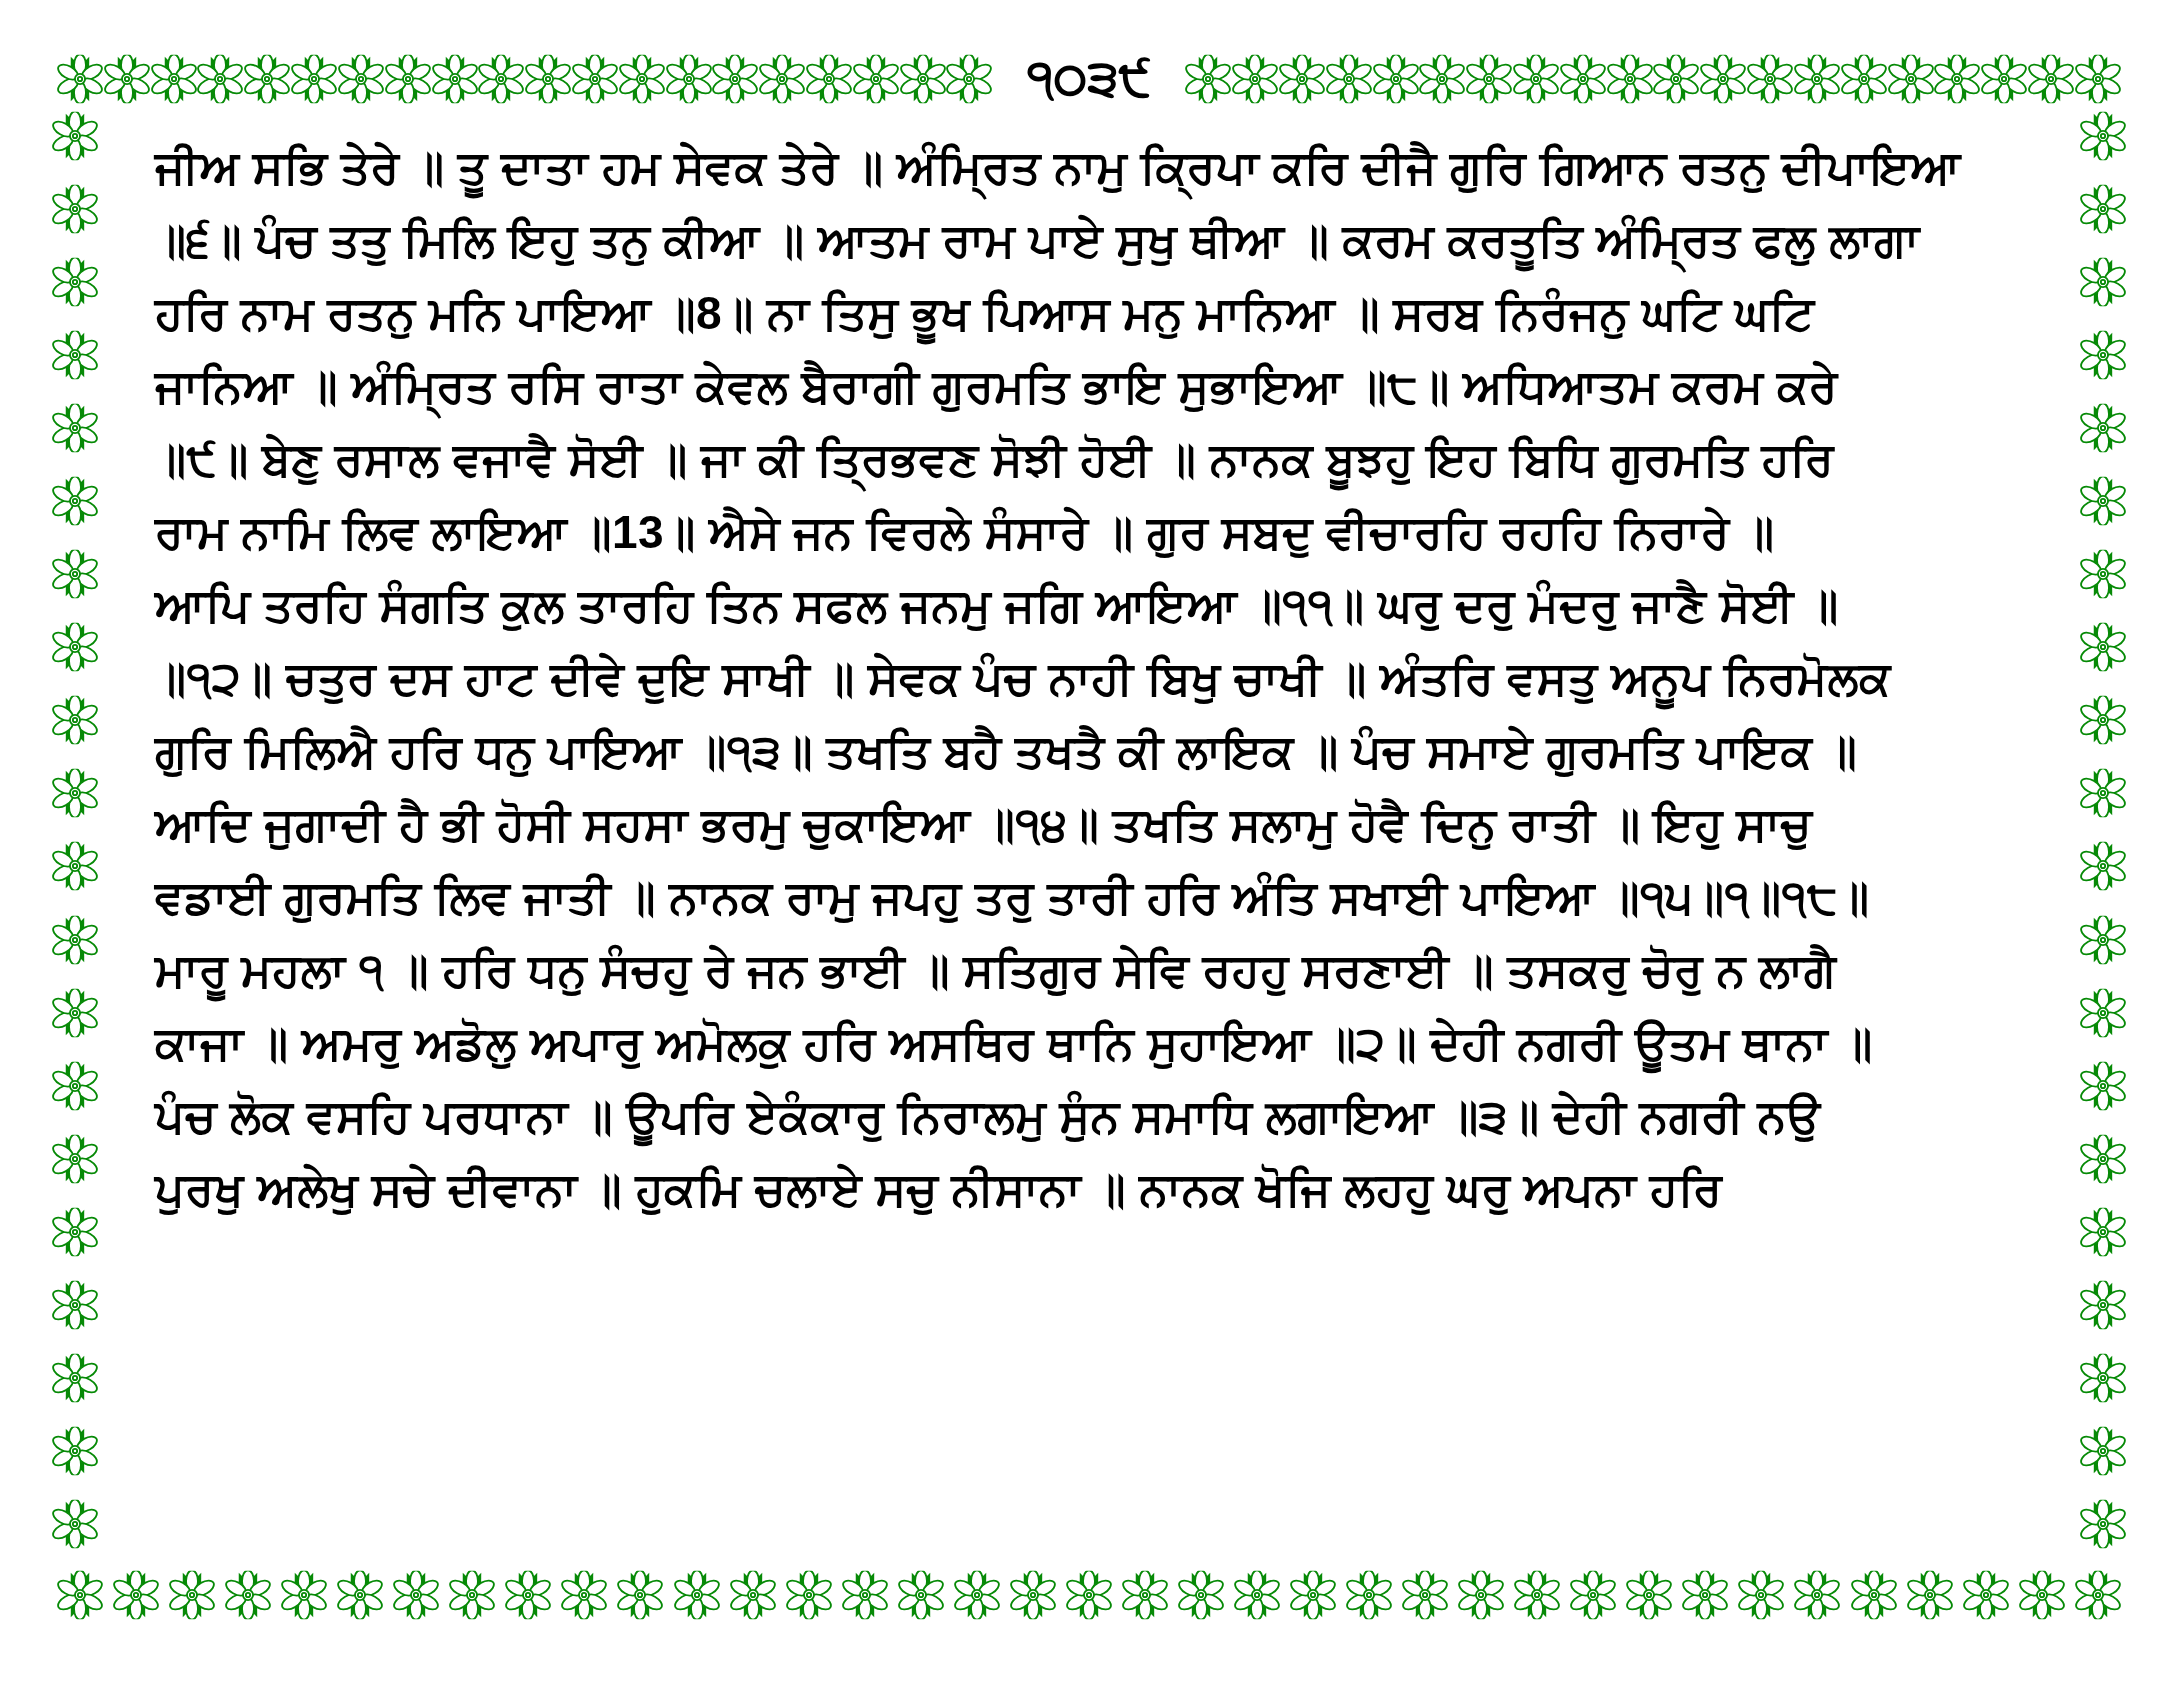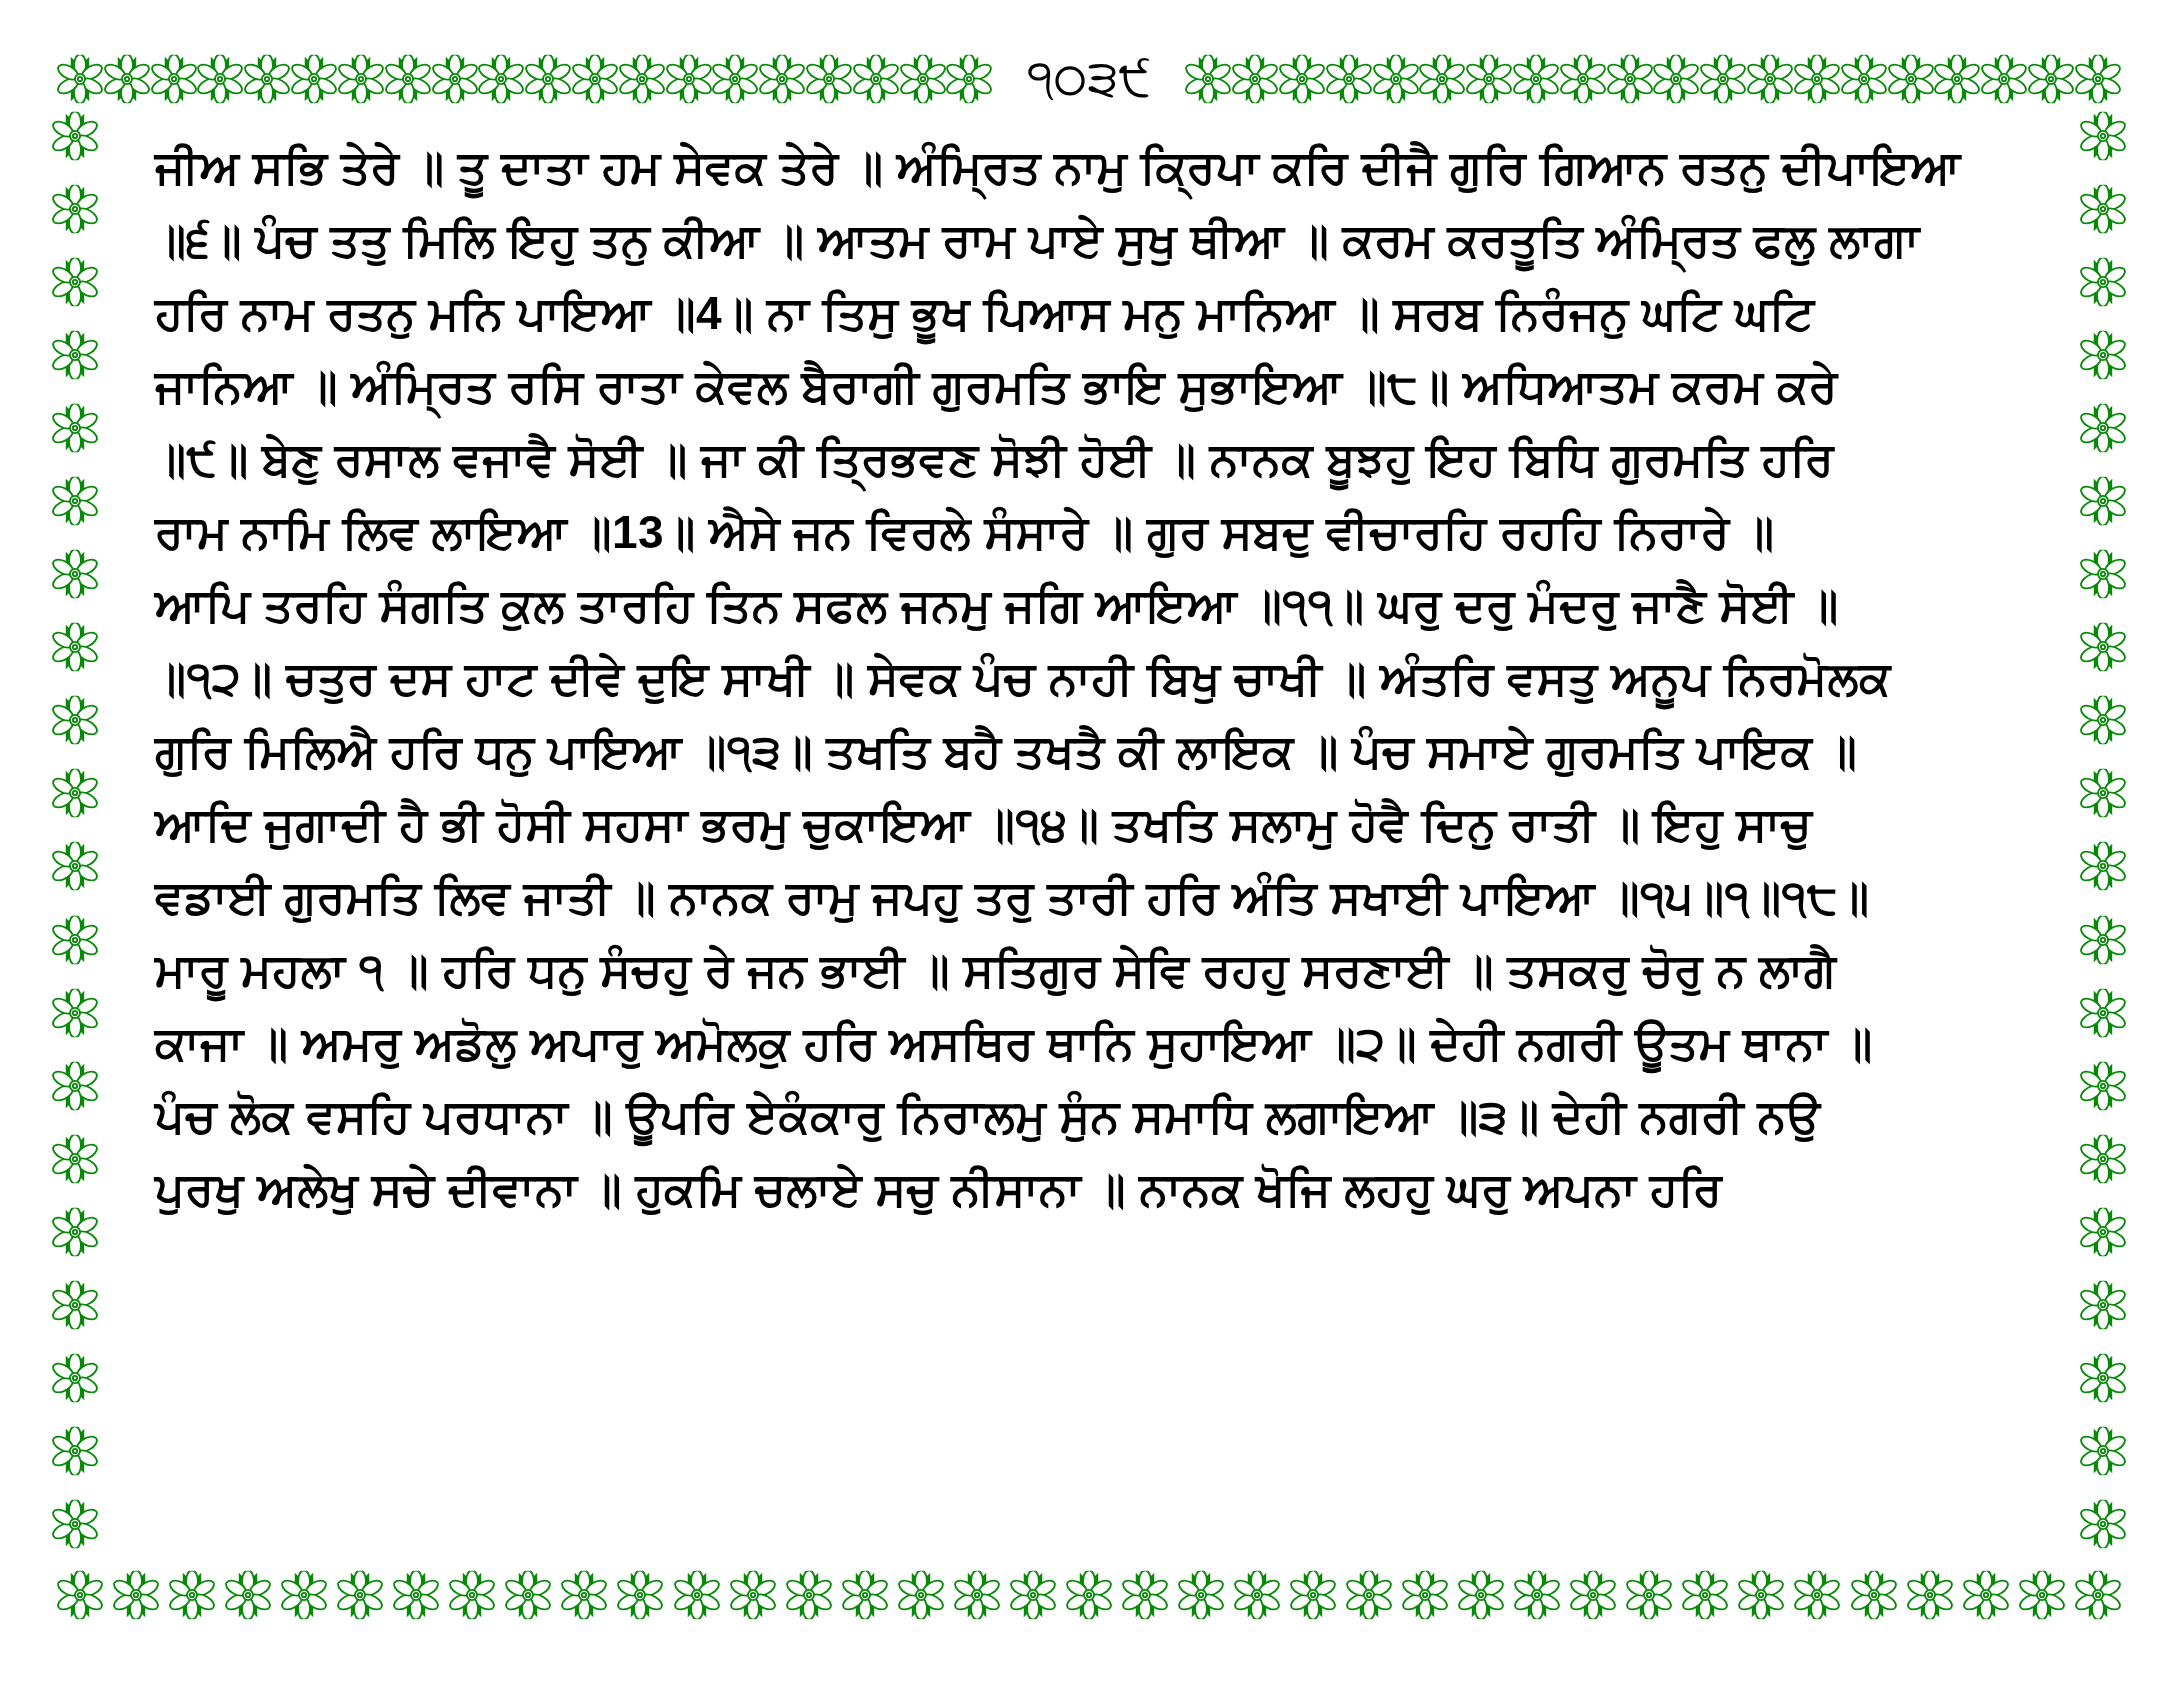--- a/index.html
+++ b/index.html
@@ -26,21 +26,21 @@
     flex: 1;
     display: flex;
     justify-content: space-between;
     align-items: center;
     overflow: hidden;
   }
   .page-number {
     flex: 0 0 auto;
     padding: 0 34px;
     font-size: 50px;
-    font-weight: 400;
+    font-weight: 700;
     color: var(--ink, #000);
     line-height: 61px;
     white-space: nowrap;
   }
   .border-bottom {
     position: absolute;
     left: 57px; right: 57px; top: 1566px;
     height: 57px;
     display: flex;
     justify-content: space-between;
@@ -476,21 +476,21 @@
         <use href="#flower-symbol"></use>
       </svg>
       <svg class="flower" viewBox="0 0 40 42">
         <use href="#flower-symbol"></use>
       </svg>
     </div>
 
   <div class="text-block">
       <div class="text-line">ਜੀਅ ਸਭਿ ਤੇਰੇ ॥ ਤੂ ਦਾਤਾ ਹਮ ਸੇਵਕ ਤੇਰੇ ॥ ਅੰਮ੍ਰਿਤ ਨਾਮੁ ਕ੍ਰਿਪਾ ਕਰਿ ਦੀਜੈ ਗੁਰਿ ਗਿਆਨ ਰਤਨੁ ਦੀਪਾਇਆ</div>
       <div class="text-line">॥੬॥ ਪੰਚ ਤਤੁ ਮਿਲਿ ਇਹੁ ਤਨੁ ਕੀਆ ॥ ਆਤਮ ਰਾਮ ਪਾਏ ਸੁਖੁ ਥੀਆ ॥ ਕਰਮ ਕਰਤੂਤਿ ਅੰਮ੍ਰਿਤ ਫਲੁ ਲਾਗਾ</div>
-      <div class="text-line">ਹਰਿ ਨਾਮ ਰਤਨੁ ਮਨਿ ਪਾਇਆ ॥4॥ ਨਾ ਤਿਸੁ ਭੂਖ ਪਿਆਸ ਮਨੁ ਮਾਨਿਆ ॥ ਸਰਬ ਨਿਰੰਜਨੁ ਘਟਿ ਘਟਿ</div>
+      <div class="text-line">ਹਰਿ ਨਾਮ ਰਤਨੁ ਮਨਿ ਪਾਇਆ ॥8॥ ਨਾ ਤਿਸੁ ਭੂਖ ਪਿਆਸ ਮਨੁ ਮਾਨਿਆ ॥ ਸਰਬ ਨਿਰੰਜਨੁ ਘਟਿ ਘਟਿ</div>
       <div class="text-line">ਜਾਨਿਆ ॥ ਅੰਮ੍ਰਿਤ ਰਸਿ ਰਾਤਾ ਕੇਵਲ ਬੈਰਾਗੀ ਗੁਰਮਤਿ ਭਾਇ ਸੁਭਾਇਆ ॥੮॥ ਅਧਿਆਤਮ ਕਰਮ ਕਰੇ</div>
       <div class="text-line">॥੯॥ ਬੇਣੁ ਰਸਾਲ ਵਜਾਵੈ ਸੋਈ ॥ ਜਾ ਕੀ ਤ੍ਰਿਭਵਣ ਸੋਝੀ ਹੋਈ ॥ ਨਾਨਕ ਬੂਝਹੁ ਇਹ ਬਿਧਿ ਗੁਰਮਤਿ ਹਰਿ</div>
       <div class="text-line">ਰਾਮ ਨਾਮਿ ਲਿਵ ਲਾਇਆ ॥13॥ ਐਸੇ ਜਨ ਵਿਰਲੇ ਸੰਸਾਰੇ ॥ ਗੁਰ ਸਬਦੁ ਵੀਚਾਰਹਿ ਰਹਹਿ ਨਿਰਾਰੇ ॥</div>
       <div class="text-line">ਆਪਿ ਤਰਹਿ ਸੰਗਤਿ ਕੁਲ ਤਾਰਹਿ ਤਿਨ ਸਫਲ ਜਨਮੁ ਜਗਿ ਆਇਆ ॥੧੧॥ ਘਰੁ ਦਰੁ ਮੰਦਰੁ ਜਾਣੈ ਸੋਈ ॥</div>
       <div class="text-line">॥੧੨॥ ਚਤੁਰ ਦਸ ਹਾਟ ਦੀਵੇ ਦੁਇ ਸਾਖੀ ॥ ਸੇਵਕ ਪੰਚ ਨਾਹੀ ਬਿਖੁ ਚਾਖੀ ॥ ਅੰਤਰਿ ਵਸਤੁ ਅਨੂਪ ਨਿਰਮੋਲਕ</div>
       <div class="text-line">ਗੁਰਿ ਮਿਲਿਐ ਹਰਿ ਧਨੁ ਪਾਇਆ ॥੧੩॥ ਤਖਤਿ ਬਹੈ ਤਖਤੈ ਕੀ ਲਾਇਕ ॥ ਪੰਚ ਸਮਾਏ ਗੁਰਮਤਿ ਪਾਇਕ ॥</div>
       <div class="text-line">ਆਦਿ ਜੁਗਾਦੀ ਹੈ ਭੀ ਹੋਸੀ ਸਹਸਾ ਭਰਮੁ ਚੁਕਾਇਆ ॥੧੪॥ ਤਖਤਿ ਸਲਾਮੁ ਹੋਵੈ ਦਿਨੁ ਰਾਤੀ ॥ ਇਹੁ ਸਾਚੁ</div>
       <div class="text-line">ਵਡਾਈ ਗੁਰਮਤਿ ਲਿਵ ਜਾਤੀ ॥ ਨਾਨਕ ਰਾਮੁ ਜਪਹੁ ਤਰੁ ਤਾਰੀ ਹਰਿ ਅੰਤਿ ਸਖਾਈ ਪਾਇਆ ॥੧੫॥੧॥੧੮॥</div>
       <div class="text-line">ਮਾਰੂ ਮਹਲਾ ੧ ॥ ਹਰਿ ਧਨੁ ਸੰਚਹੁ ਰੇ ਜਨ ਭਾਈ ॥ ਸਤਿਗੁਰ ਸੇਵਿ ਰਹਹੁ ਸਰਣਾਈ ॥ ਤਸਕਰੁ ਚੋਰੁ ਨ ਲਾਗੈ</div>
       <div class="text-line">ਕਾਜਾ ॥ ਅਮਰੁ ਅਡੋਲੁ ਅਪਾਰੁ ਅਮੋਲਕੁ ਹਰਿ ਅਸਥਿਰ ਥਾਨਿ ਸੁਹਾਇਆ ॥੨॥ ਦੇਹੀ ਨਗਰੀ ਊਤਮ ਥਾਨਾ ॥</div>

